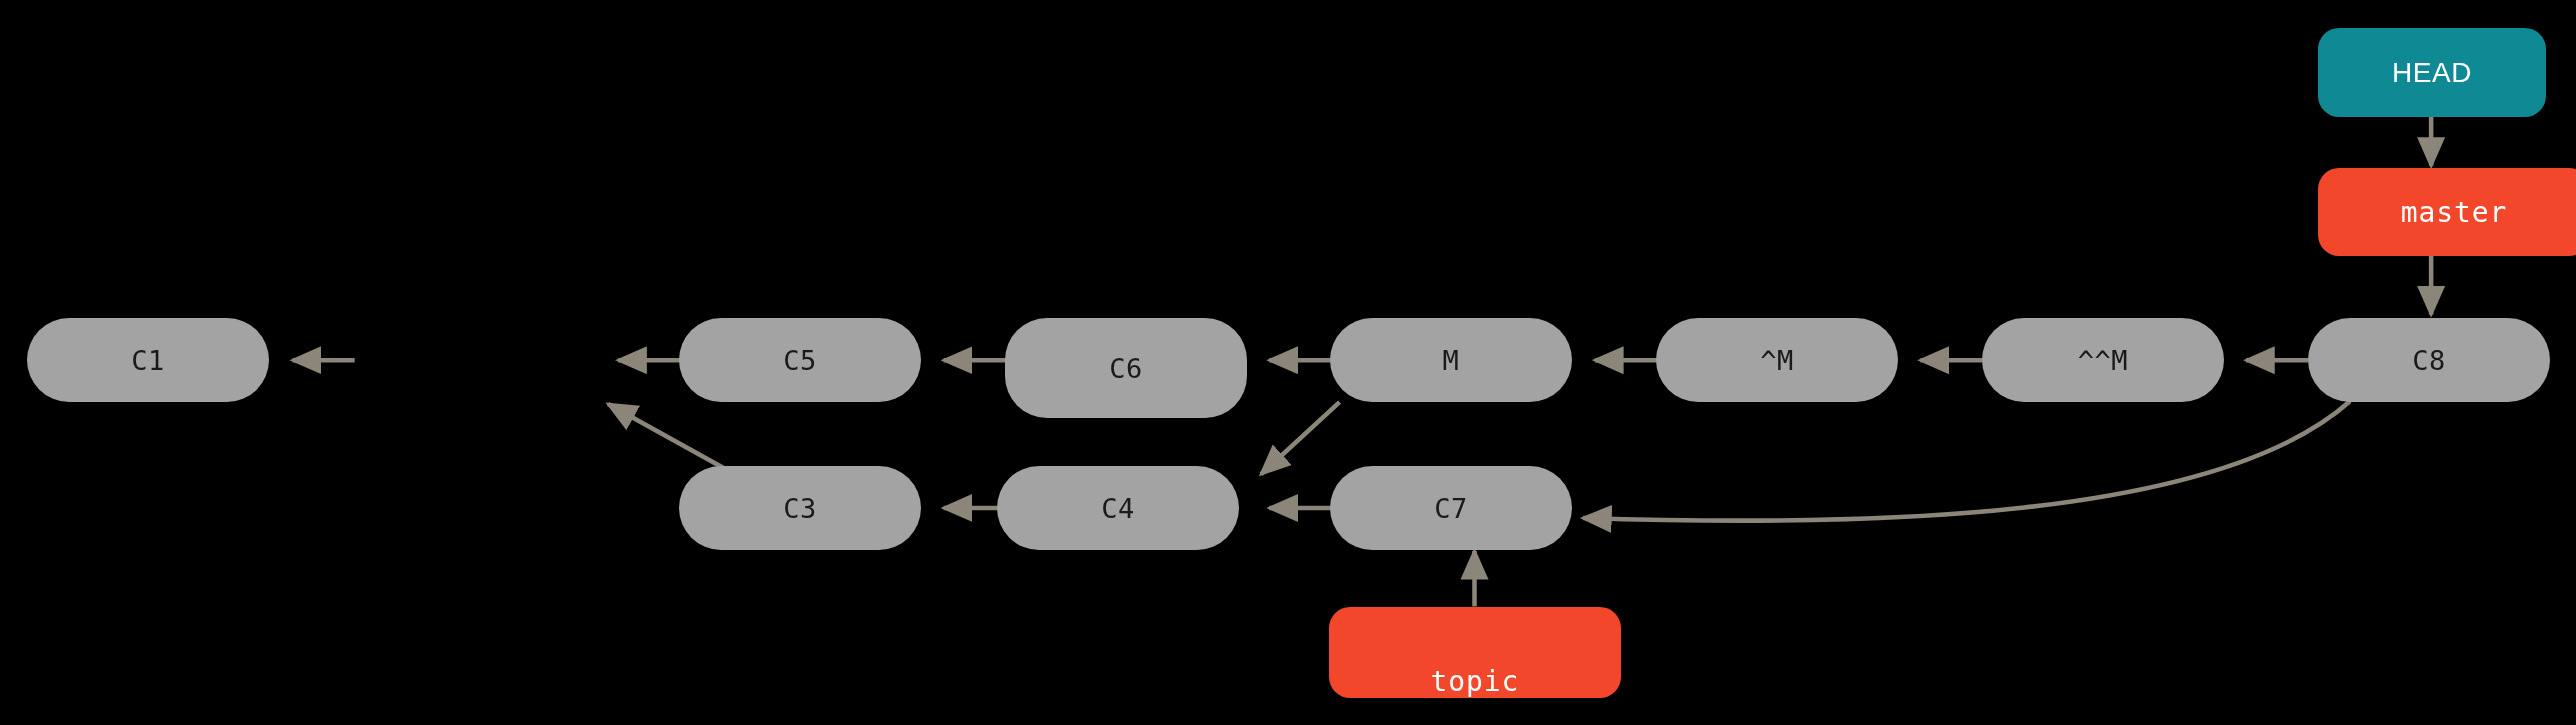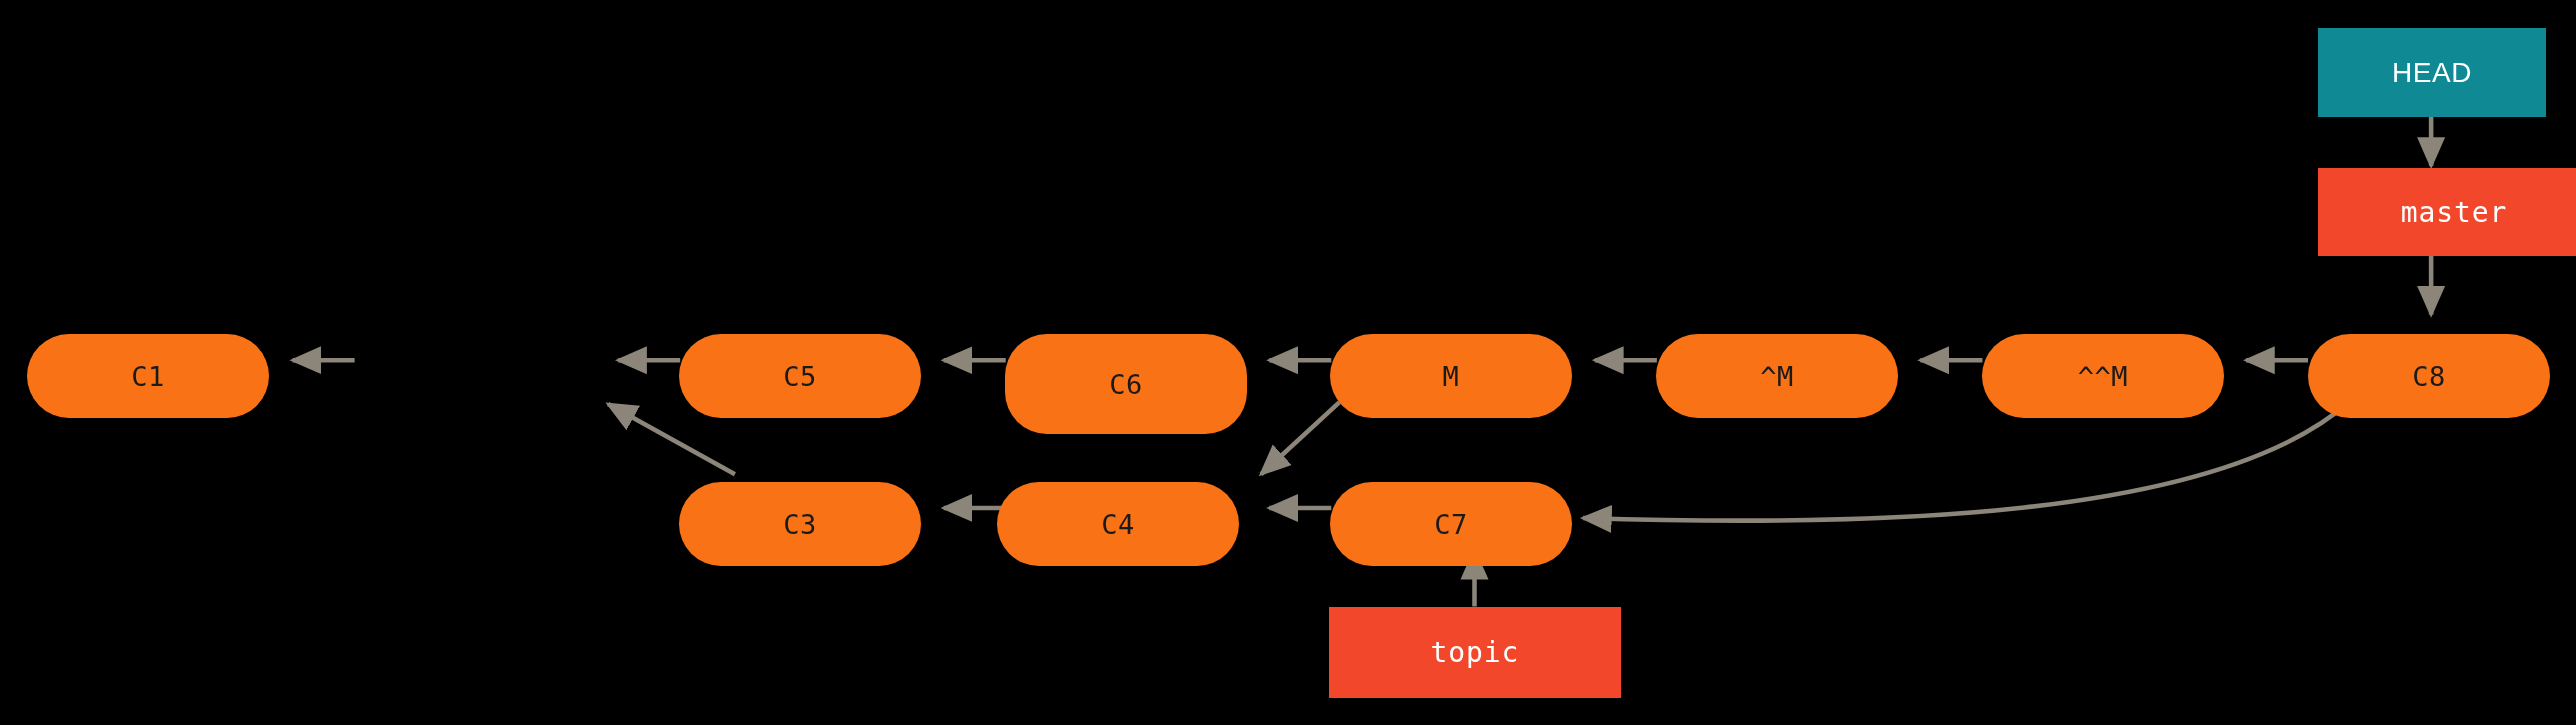--- a/index.html
+++ b/index.html
@@ -19,40 +19,40 @@
     position: absolute;
     left: 0;
     top: 0;
     width: 2576px;
     height: 725px;
     pointer-events: none;
   }
   .commit {
     position: absolute;
     box-sizing: border-box;
-    background: #f97316;
+    background: #a3a3a3;
     border-radius: 42px;
     display: flex;
     align-items: center;
     justify-content: center;
     color: #1a1a1a;
     font-family: "DejaVu Sans Mono", monospace;
     font-size: 27px;
     letter-spacing: 0.5px;
     z-index: 3;
-    margin-top: 16px;
   }
   .reflabel {
     position: absolute;
     box-sizing: border-box;
     display: flex;
     align-items: center;
     justify-content: center;
     color: #ffffff;
     z-index: 3;
+    border-radius: 21px;
   }
   .reflabel.mono {
     font-family: "DejaVu Sans Mono", monospace;
     font-size: 28px;
     letter-spacing: 0.9px;
   }
   .reflabel.sans {
     font-family: "Liberation Sans", sans-serif;
     font-size: 28px;
     letter-spacing: 0.5px;
@@ -125,18 +125,18 @@
   <div class="commit" style="left:1330px; top:466px; width:242px; height:84px;">
     <span>C7</span>
   </div>
 
   <div class="reflabel sans" style="left:2318px; top:28px; width:228px; height:89px; background:#0f8a94;">
     <span>HEAD</span>
   </div>
   <div class="reflabel mono" style="left:2318px; top:168px; width:272px; height:88px; background:#f2472a;">
     <span>master</span>
   </div>
-  <div class="reflabel mono" style="left:1329px; top:607px; width:292px; height:91px; background:#f2472a;">
+  <div class="reflabel mono" style="left:1329px; top:607px; width:292px; height:91px; background:#f2472a;align-items:flex-end;">
     <span>topic</span>
   </div>
 
 </div>
 
 
 </body></html>

